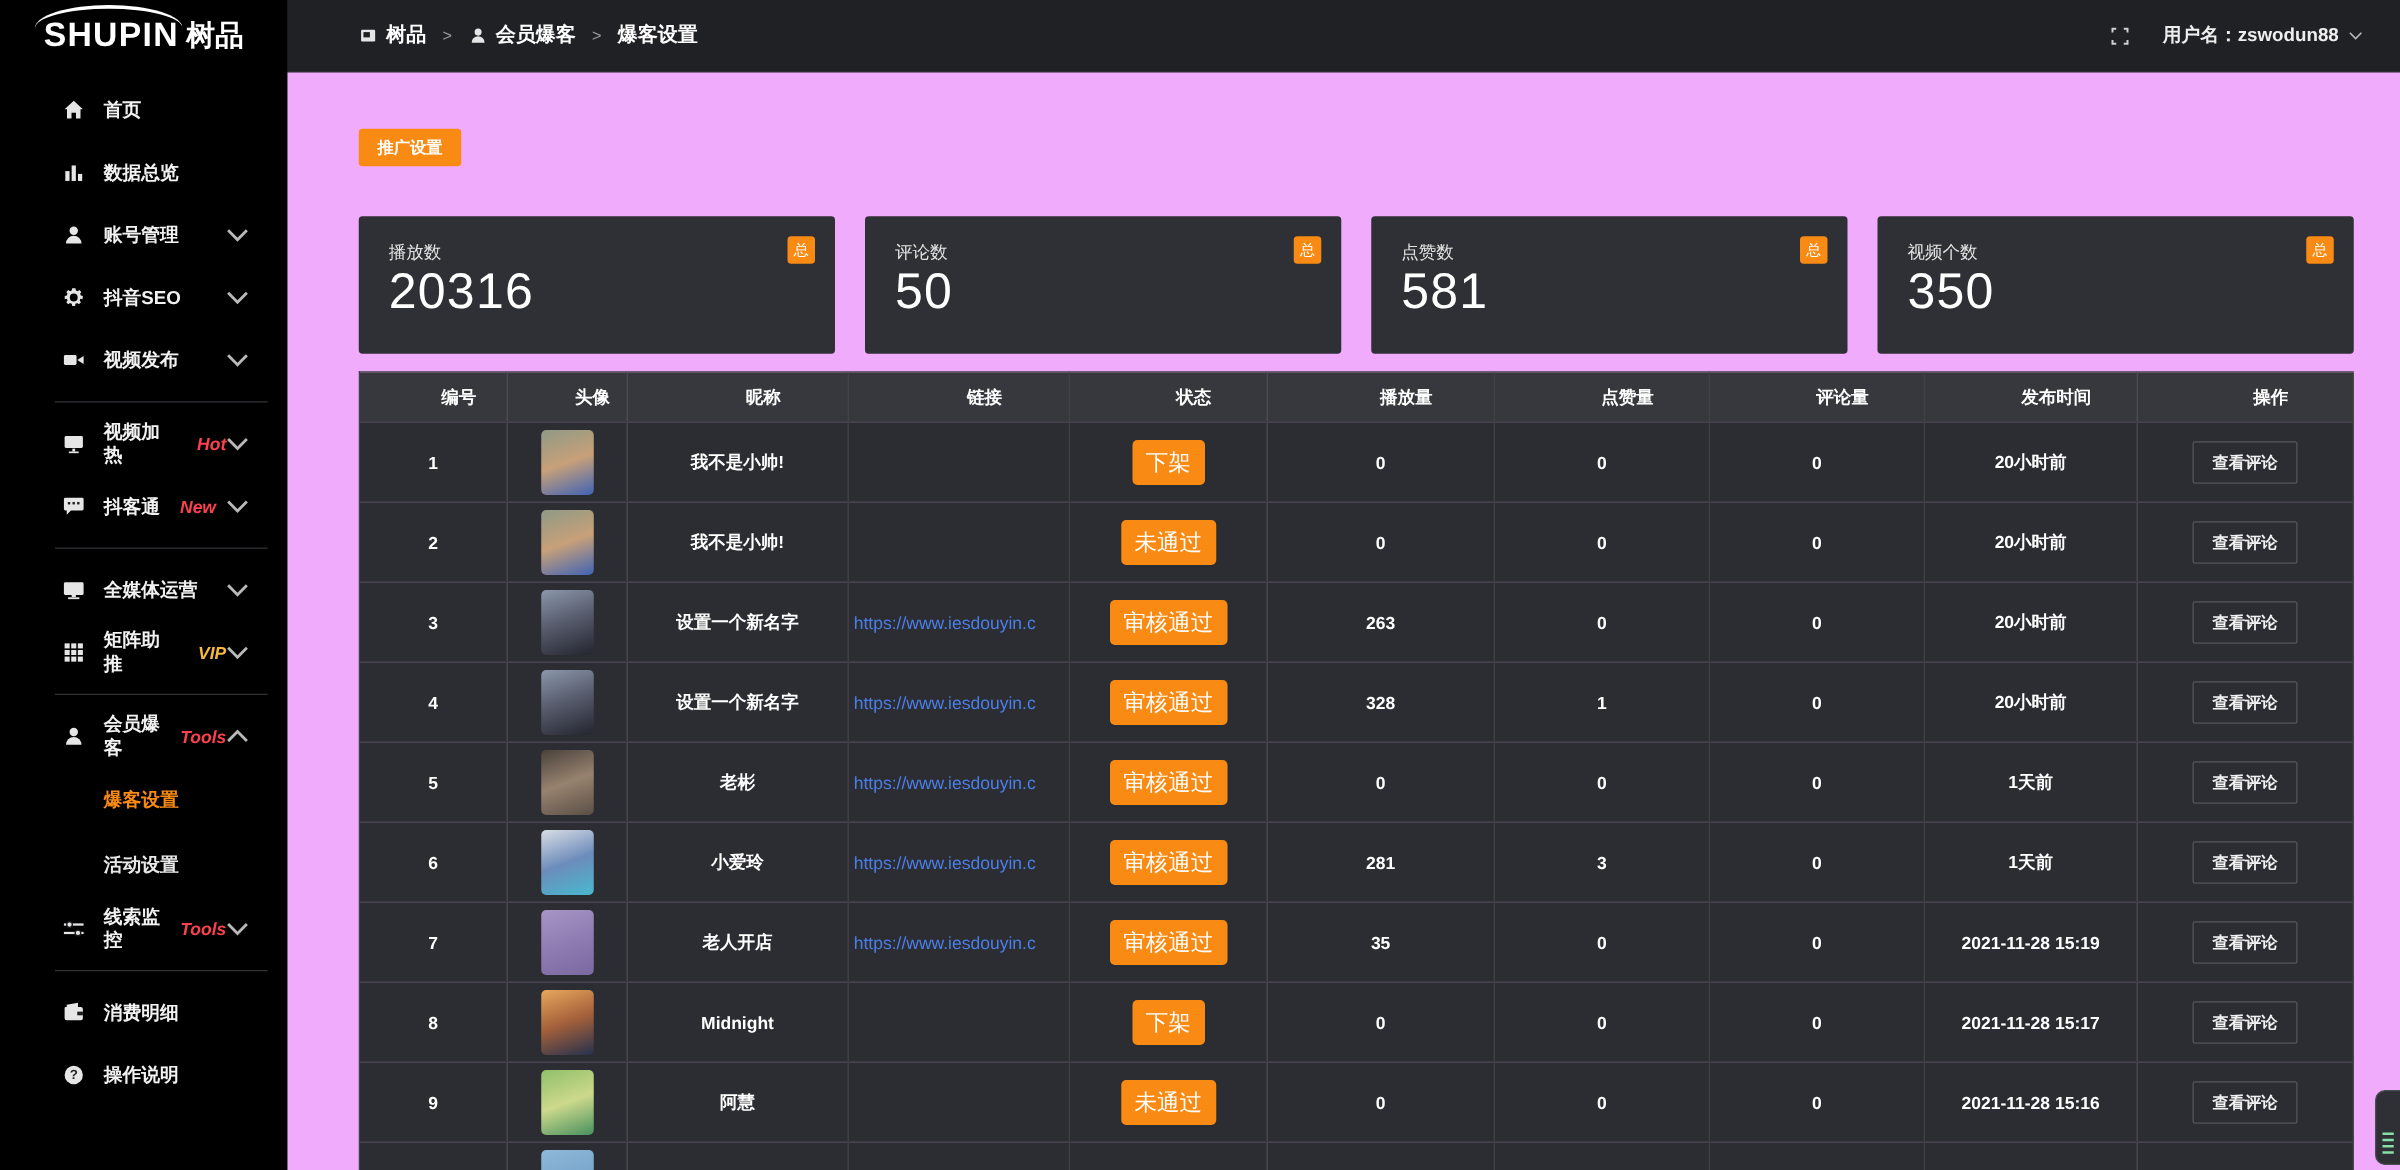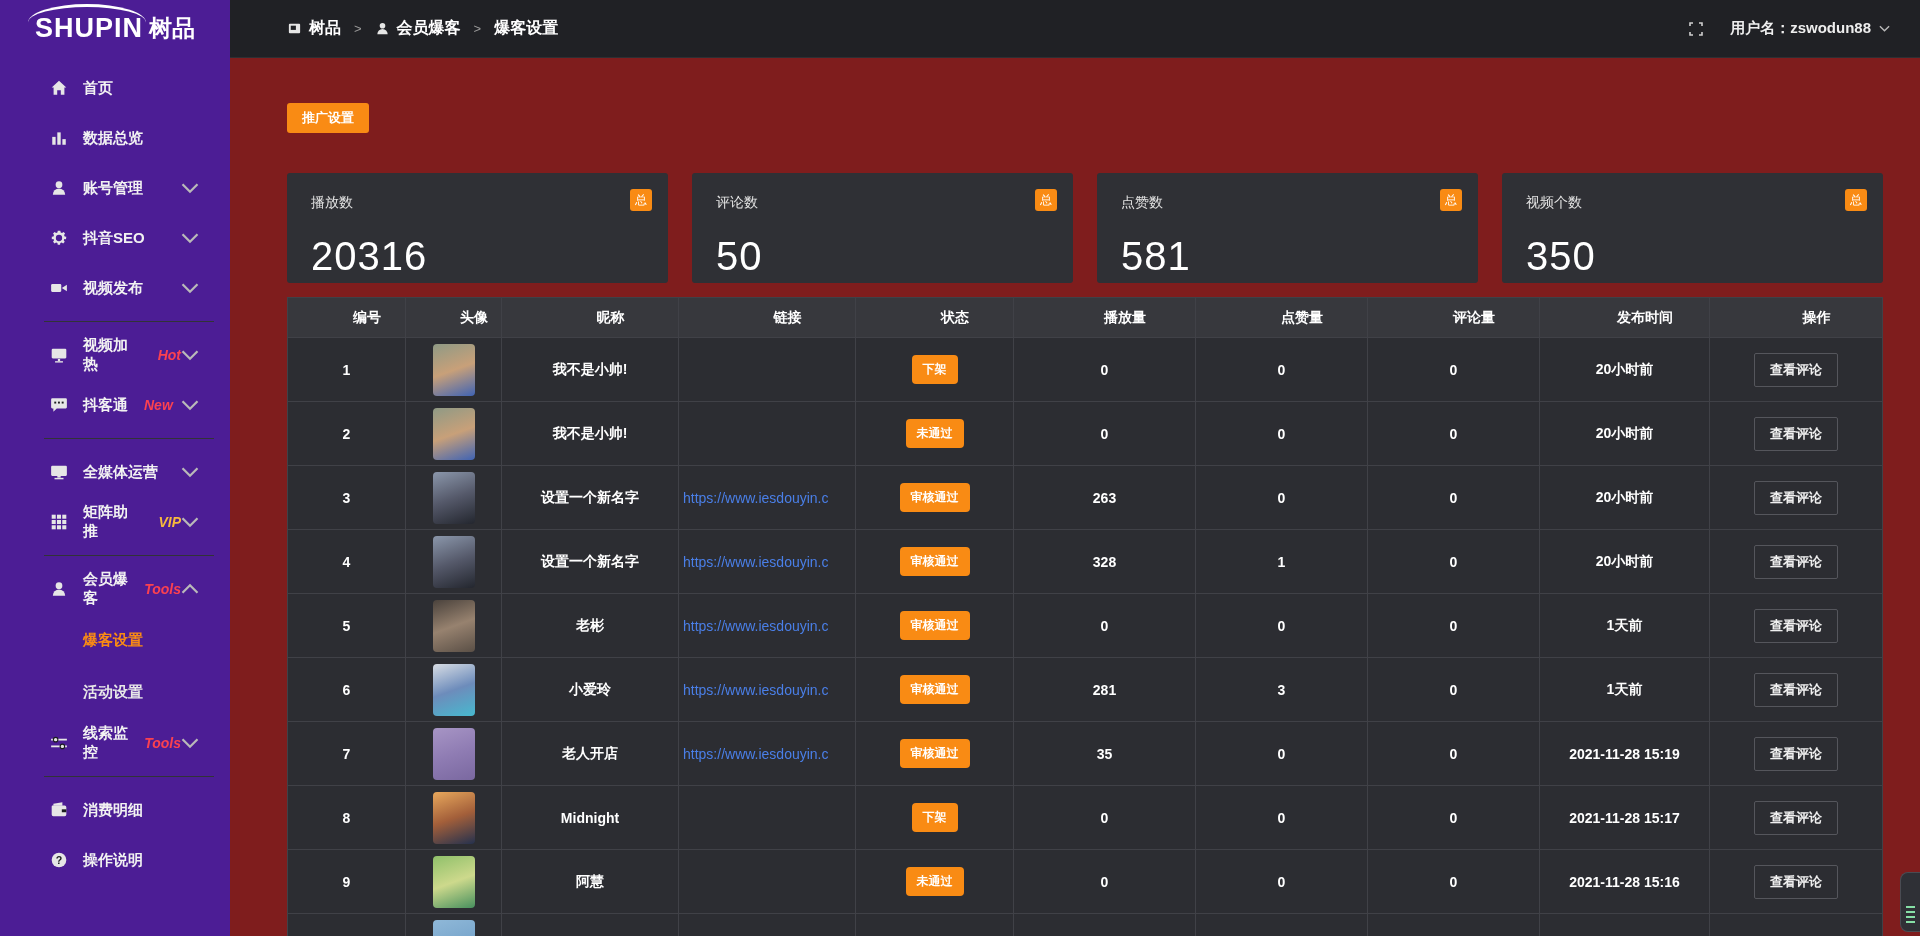--- a/index.html
+++ b/index.html
@@ -1,19 +1,19 @@
 <!DOCTYPE html>
 <html><head>
 <meta charset="utf-8">
 <style>
   html,body{margin:0;padding:0;background:#242529;}
   body{width:1920px;height:936px;overflow:hidden;font-family:"Liberation Sans","DejaVu Sans",sans-serif;color:#f0f0f0;}
   .app{display:flex;width:1920px;height:936px;}
   
-  .sidebar{width:230px;height:936px;background:#4c1d95;flex-shrink:0;overflow:hidden;}
+  .sidebar{width:230px;height:936px;background:#000000;flex-shrink:0;overflow:hidden;}
   .logo{height:57px;display:flex;align-items:center;justify-content:center;gap:6px;position:relative;}
   .logo-en{font-size:27px;font-weight:800;letter-spacing:1px;color:#fff;line-height:1;}
   .logo-zh{font-size:23px;font-weight:800;color:#fff;line-height:1;}
   .logo-arc{position:absolute;top:4px;left:28px;width:118px;height:34px;border-top:3px solid #fff;border-radius:50%;}
   .nav{padding-top:6px;padding-left:28px;}
   .nav-item{display:flex;align-items:center;height:50px;padding:0 16px 0 22px;cursor:pointer;}
   .nav-item .icon{width:18px;height:18px;margin-right:15px;flex-shrink:0;display:inline-flex;}
   .nav-label{font-size:15px;font-weight:700;color:#f2f2f2;}
   .nav-badge{font-size:14px;font-weight:700;font-style:italic;margin-left:16px;}
   .chev{margin-left:auto;width:11px;height:7px;display:inline-flex;}
@@ -26,37 +26,37 @@
   .topbar{height:57px;background:#202125;border-bottom:1px solid #2e2f33;display:flex;align-items:center;padding:0 30px 0 57px;flex-shrink:0;}
   .breadcrumb{display:flex;align-items:center;}
   .bc-item{display:flex;align-items:center;gap:7px;font-size:16px;font-weight:700;color:#fff;cursor:pointer;}
   .bc-ic{width:15px;height:15px;display:inline-flex;}
   .bc-sep{color:#9a9a9a;font-size:13px;margin:0 13px;font-weight:400;}
   .user-area{margin-left:auto;display:flex;align-items:center;gap:26px;}
   .fs-btn{width:16px;height:16px;display:inline-flex;cursor:pointer;}
   .user-name{display:flex;align-items:center;gap:8px;font-size:15px;font-weight:700;color:#eee;cursor:pointer;}
   .user-caret{width:11px;height:7px;display:inline-flex;}
   
-  .content{flex:1;padding:45px 0 0 57px;overflow:hidden;position:relative;background:#7f1d1d;}
+  .content{flex:1;padding:45px 0 0 57px;overflow:hidden;position:relative;background:#f0abfc;}
   .promo-btn{display:inline-flex;align-items:center;justify-content:center;height:30px;padding:0 15px;background:#f98b14;color:#fff;font-size:13px;font-weight:700;border:none;border-radius:3px;cursor:pointer;font-family:inherit;}
   .cards{display:flex;gap:24px;width:1596px;margin-top:40px;align-items:center;}
   .card{flex:1;height:110px;background:#2f3035;border-radius:3px;position:relative;padding:20px 0 0 24px;box-sizing:border-box;}
   .card-label{font-size:14px;color:#e3e3e3;}
-  .card-value{font-size:40px;font-weight:400;color:#fff;margin-top:22px;letter-spacing:1px;}
+  .card-value{font-size:40px;font-weight:400;color:#fff;margin-top:0;letter-spacing:1px;}
   .card-badge{position:absolute;top:16px;right:16px;width:22px;height:22px;background:#f98b14;color:#fff;font-size:12px;display:flex;align-items:center;justify-content:center;border-radius:3px;}
   
   .table{width:1596px;margin-top:14px;border-left:1px solid #404147;border-top:1px solid #404147;box-sizing:border-box;}
   .tr{display:grid;grid-template-columns:118px 96px 177px 177px 158px 182px 172px 172px 170px 1fr;}
   .th,.td{border-right:1px solid #404147;border-bottom:1px solid #404147;display:flex;align-items:center;justify-content:center;box-sizing:border-box;overflow:hidden;}
   .th{height:40px;background:#37383d;font-size:14px;font-weight:700;color:#fff;padding-left:41px;}
   .td{height:64px;background:#2c2d32;font-size:14px;font-weight:700;color:#fff;}
   .td.link-cell{justify-content:flex-start;padding:0 4px;}
   .link{color:#4a7fe8;font-weight:400;font-size:14px;white-space:nowrap;text-decoration:none;cursor:pointer;}
   .avatar{width:42px;height:52px;border-radius:4px;}
-  .status-badge{background:#f98b14;color:#fff;font-size:12px;font-weight:700;padding:6px 11px;border-radius:4px;white-space:nowrap;}
+  .status-badge{background:#f98b14;color:#fff;font-size:18px;font-weight:400;padding:6px 11px;border-radius:4px;white-space:nowrap;}
   .action-btn{background:transparent;border:1px solid #55565c;color:#f0f0f0;font-size:13px;font-weight:700;padding:7px 15px;border-radius:2px;cursor:pointer;font-family:inherit;white-space:nowrap;}
   
   .float-widget{position:absolute;right:0;bottom:4px;width:20px;height:60px;background:#2f3036;border:1px solid #4a4b52;border-right:none;border-radius:8px 0 0 8px;display:flex;flex-direction:column;justify-content:flex-end;align-items:center;gap:3px;padding-bottom:8px;box-sizing:border-box;}
   .float-widget i{display:block;width:9px;height:2px;background:#86dfa6;}
 </style>
 </head>
 <body>
 
 <div class="app">
   <aside class="sidebar">

